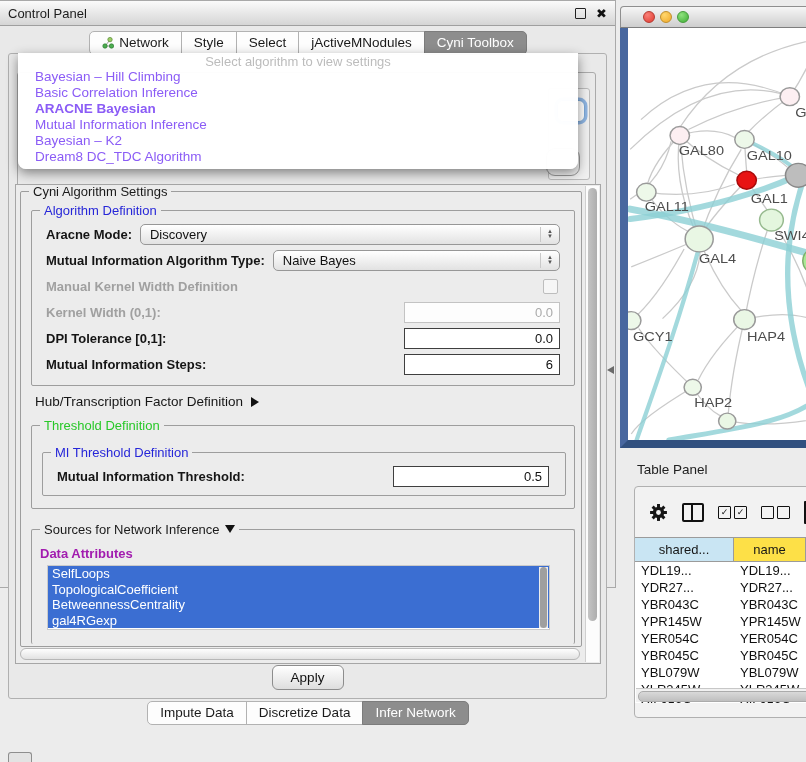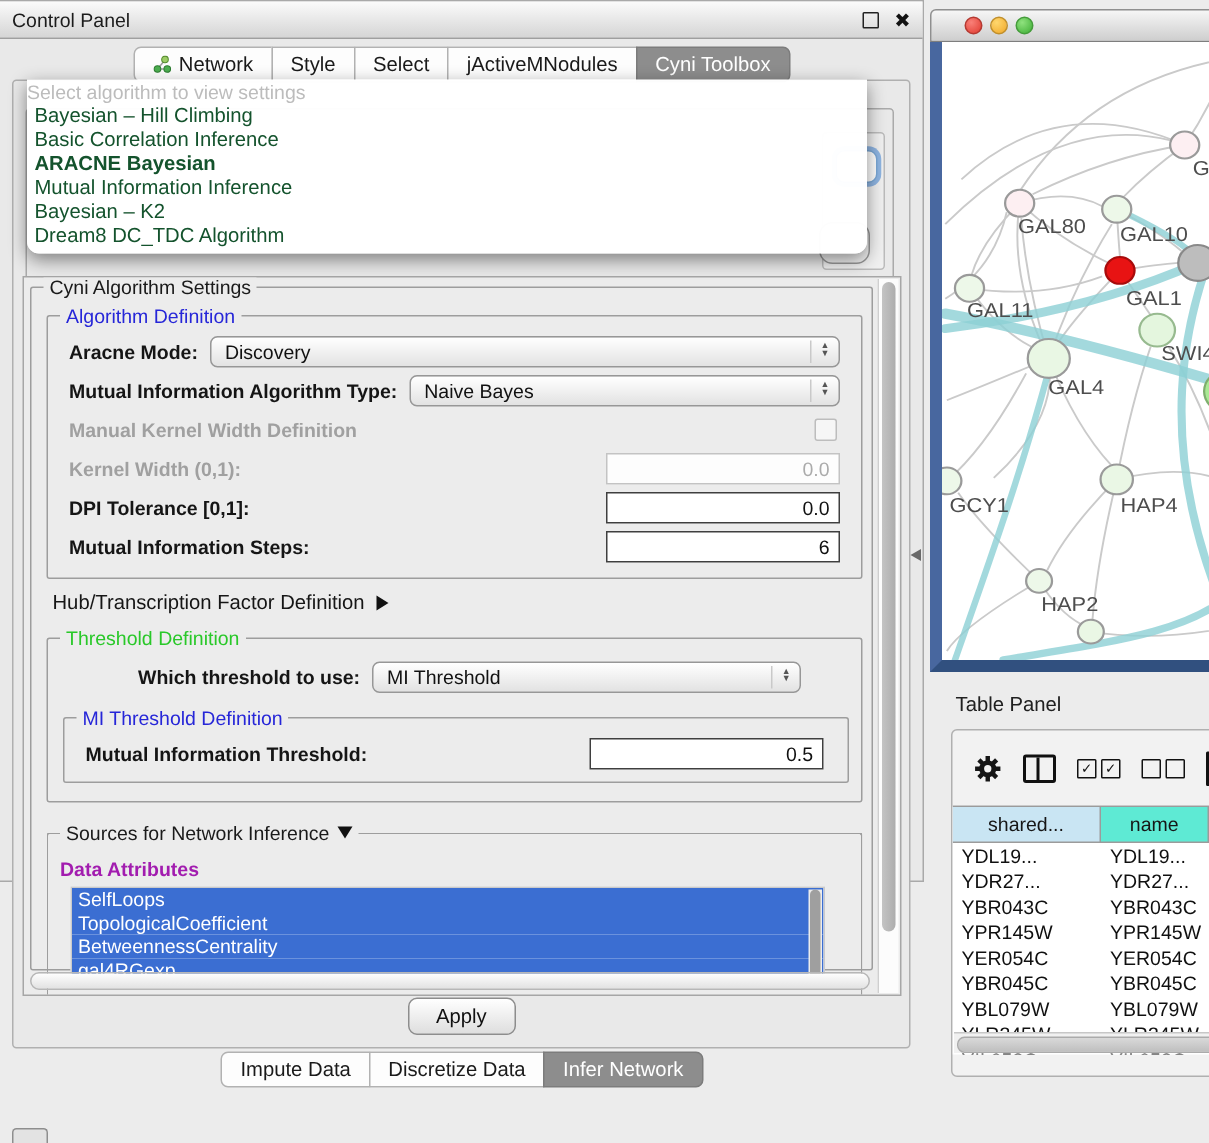--- a/index.html
+++ b/index.html
@@ -35,22 +35,22 @@
     border:1px solid #aaa;border-radius:3px;}
   .bg-groupbox-inner{position:absolute;right:16px;top:34px;width:40px;height:90px;
     border:1px solid #bbb;border-radius:3px;background:#f0f0f0;}
   .bg-combo-focus{position:absolute;right:21px;top:46px;width:26px;height:20px;background:#fff;
     border:1px solid #7aa7d6;border-radius:6px;box-shadow:0 0 0 2.5px rgba(110,160,220,.75);}
   .bg-combo-low{position:absolute;right:26px;top:94px;width:32px;height:26px;background:#f3f3f3;
     border:1px solid #999;border-radius:9px;}
   
   .algo-popup{position:absolute;left:18px;top:52px;width:560px;background:rgba(255,255,255,.98);
     border-radius:0 0 8px 8px;box-shadow:0 4px 12px rgba(0,0,0,.45);z-index:60;padding:1px 0 4px 0;}
-  .algo-hint{font-size:13px;color:#bcbcbc;line-height:15px;}
-  .algo-item{font-size:13.5px;color:#14532d;line-height:16px;padding-left:5px;cursor:default;}
+  .algo-hint{font-size:13px;color:#bcbcbc;text-align:center;line-height:15px;}
+  .algo-item{font-size:13.5px;color:#8b5cf6;line-height:16px;padding-left:17px;cursor:default;}
   .algo-item.bold{font-weight:bold;}
   
   .scrollpane{position:absolute;left:6px;top:130px;width:586px;height:480px;background:#ececec;
     border:1px solid #a6a6a6;box-sizing:border-box;overflow:hidden;}
   .vsb{position:absolute;top:1px;right:1px;width:13px;bottom:1px;background:#fcfcfc;border-left:1px solid #cfcfcf;}
   .vsb .thumb{position:absolute;left:1.5px;top:2px;width:9px;height:91%;background:linear-gradient(90deg,#c4c4c4,#adadad);border-radius:5px;}
   .hsb{position:absolute;left:4px;right:20px;bottom:3px;height:10px;border:1px solid #b7b7b7;
     border-radius:6px;background:linear-gradient(#fefefe,#e2e2e2);}
   
   .groupbox{position:relative;border:1px solid #9d9d9d;border-radius:2px;box-sizing:border-box;}
@@ -109,21 +109,21 @@
   .icon-split:after{content:"";position:absolute;left:7px;top:0;bottom:0;width:2px;background:#111;}
   .cb{width:11px;height:11px;border:1.6px solid #111;border-radius:1px;font-size:9px;line-height:10px;
     text-align:center;color:#111;font-weight:bold;background:#f2f2f2;}
   .cb-pair{display:flex;gap:3px;}
   .icon-doc{width:15px;height:19px;border:2px solid #111;border-radius:1px;background:#f2f2f2;}
   .tp-table{position:absolute;left:0;right:0;top:50px;bottom:14px;background:#fff;border-top:1px solid #9b9b9b;overflow:hidden;}
   .tp-header{display:flex;height:24px;}
   .th{border-right:1px solid #9b9b9b;border-bottom:1px solid #9b9b9b;font-size:13px;color:#161616;
     display:flex;align-items:center;justify-content:center;box-sizing:border-box;}
   .th.blue{background:#c9e5f3;}
-  .th.gray{background:#5eead4;text-align:right;}
+  .th.gray{background:#fde047;text-align:right;}
   .tr{display:flex;height:17px;align-items:center;}
   .td{font-size:13px;color:#101010;padding-left:6px;box-sizing:border-box;white-space:nowrap;overflow:hidden;}
   .c1{width:99px;}.c2{width:72px;}.c3{flex:1;}
   .tp-hsb{position:absolute;left:1px;right:1px;bottom:1px;height:13px;background:#f1f1f1;border-top:1px solid #c7c7c7;}
   .tp-hsb .thumb{position:absolute;left:2px;right:6px;top:1.5px;height:9px;background:linear-gradient(#d9d9d9,#bfbfbf);border:1px solid #ababab;border-radius:5px;}
 </style>
 </head>
 <body>
 
 <div class="corner-mark"></div>
@@ -187,30 +187,20 @@
           </div>
         </div>
 
         <div class="hub-row">
           <span>Hub/Transcription Factor Definition</span>
           <span class="tri-right"></span>
         </div>
 
         <div class="groupbox" style="margin:16px 6px 0 10px;padding:12px 4px 8px 4px;">
           <span class="legend green">Threshold Definition</span>
-          <div class="row">
-            <span class="lbl" style="margin-left:46px;">Which threshold to use:</span>
-            <div class="combo" style="flex:none;width:286px;">
-              <span>MI Threshold</span>
-              <span class="spin">
-                  <span>▲</span>
-                  <span>▼</span>
-                </span>
-            </div>
-          </div>
           <div class="groupbox" style="margin:14px 4px 4px 6px;padding:10px 6px 6px 4px;">
             <span class="legend blue">MI Threshold Definition</span>
             <div class="row">
               <span class="lbl">Mutual Information Threshold:</span>
               <span class="field strong">0.5</span>
             </div>
           </div>
         </div>
 
         <div class="groupbox" style="margin:20px 6px 0 10px;padding:2px 0 14px 0;border-bottom:none;">

